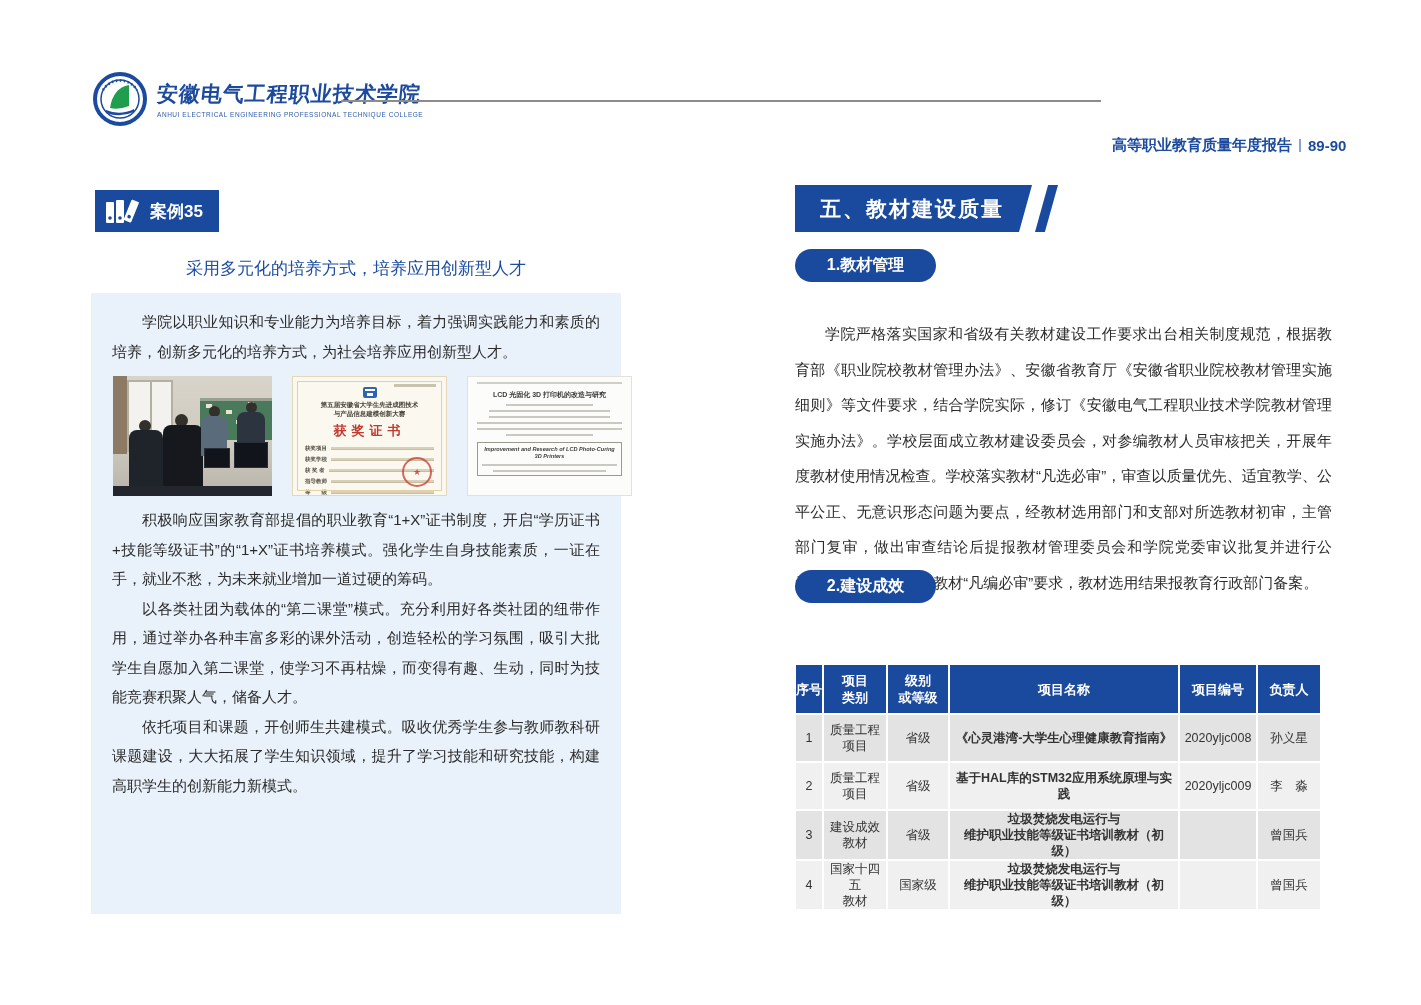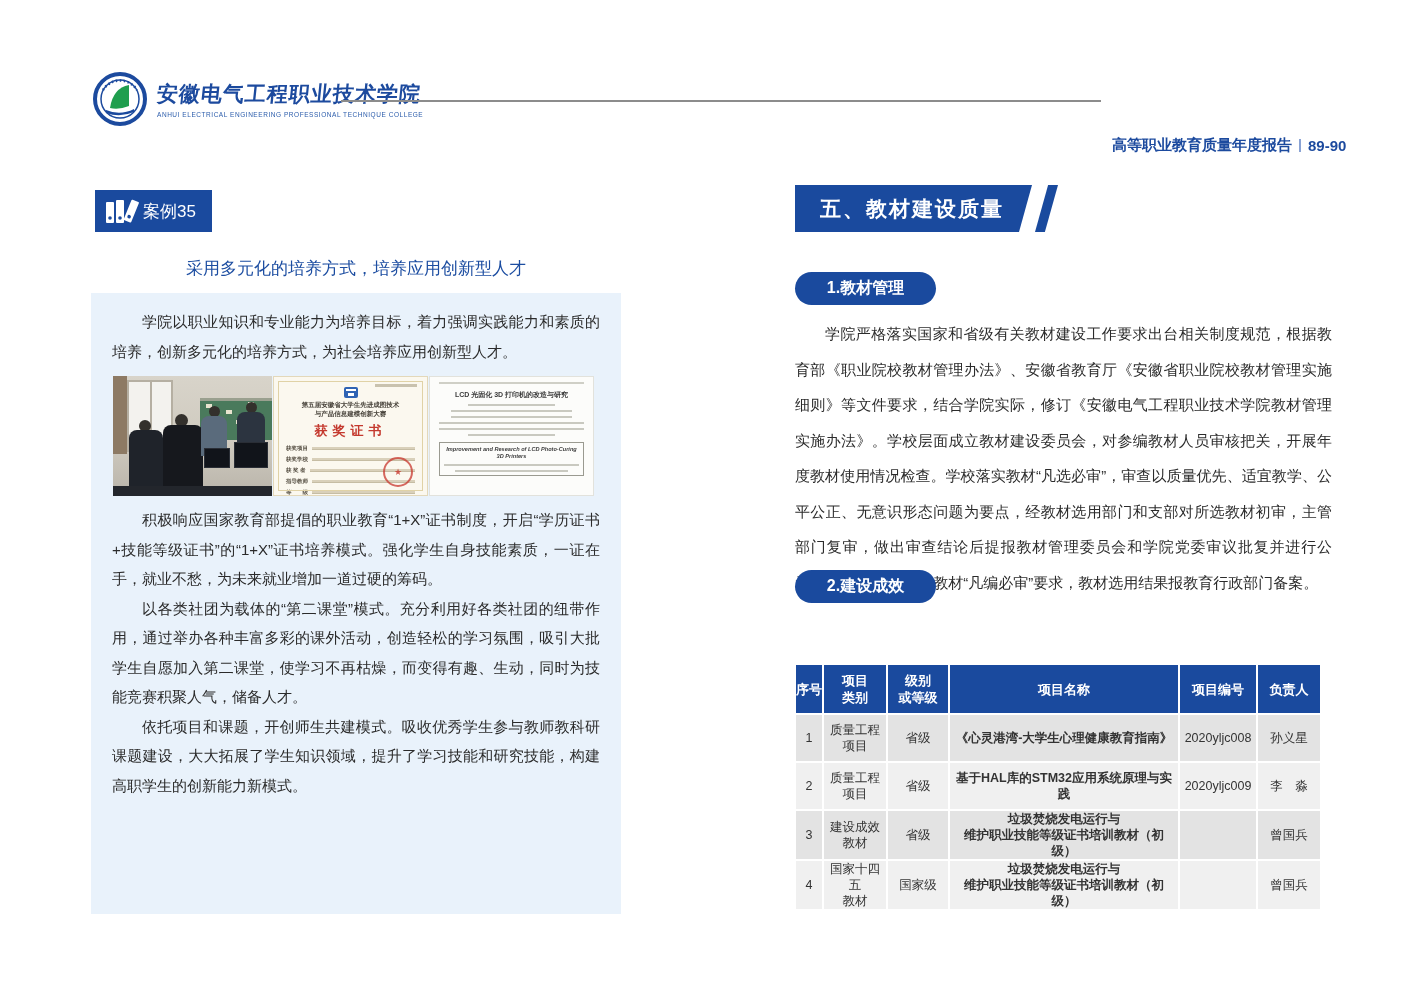--- a/index.html
+++ b/index.html
@@ -12,27 +12,27 @@
   .logo-text { margin-left:10px; }
   .logo-cn { font-size:21px; font-weight:bold; color:#1c4a9e; letter-spacing:1px; transform:skewX(-6deg); }
   .logo-en { font-size:6.5px; color:#2b5cab; letter-spacing:0.55px; margin-top:3px; }
   .head-rule { position:absolute; left:341px; top:100px; width:760px; height:2px; background:#8c8c8c; }
   .head-right { position:absolute; left:1112px; top:92px; font-size:15px; font-weight:bold; color:#1c4a9e; display:flex; align-items:center;margin-top:44px; }
   .head-sep { display:inline-block; width:2px; height:13px; background:#8aa3d4; margin:0 7px; }
 
   
   .badge { position:absolute; left:95px; top:190px; height:42px; background:#1a4a9e; color:#fff;
            display:flex; align-items:center; padding:0 16px 0 10px; }
-  .badge-label { font-size:17px; font-weight:normal; margin-left:4px; }
+  .badge-label { font-size:17px; font-weight:bold; margin-left:11px; }
   .left-title { position:absolute; left:91px; top:257px; width:530px; text-align:center;
                 font-size:17px; font-weight:normal; color:#1c4da1; }
   .left-box { position:absolute; left:91px; top:293px; width:530px; height:621px; background:#e9f2fb;
               padding:14px 21px 8px 21px; }
   .left-box p { font-size:15px; line-height:29.5px; text-align:justify; text-indent:2em; color:#2b2b2b; }
-  .figures { display:flex; gap:1px; margin:10px 1px 9px 1px; }
+  .figures { display:flex; gap:20px; margin:10px 1px 9px 1px; }
   .fig { height:120px; position:relative; overflow:hidden; flex:none; }
 
   
   .fig-photo { width:159px; background:linear-gradient(180deg,#d8d4ca 0%,#cfcabf 55%,#b9b4aa 100%); }
   .ph-curtain { position:absolute; left:0; top:0; width:14px; height:78px; background:#8d7a64; }
   .ph-window { position:absolute; left:14px; top:4px; width:46px; height:72px; background:#f3f2ee; border:2px solid #b5afa2; }
   .ph-window i { position:absolute; left:50%; top:0; width:2px; height:100%; background:#b5afa2; }
   .ph-board { position:absolute; right:0; top:22px; width:72px; height:42px; background:#4a7a5c; border-top:3px solid #9aa08f; }
   .ph-note { position:absolute; width:6px; height:4px; background:#e8e4cf; }
   .ph-person { position:absolute; background:#1f232a; border-radius:8px 8px 0 0; }
@@ -68,21 +68,21 @@
   .pp-en { font-size:5.6px; font-weight:bold; font-style:italic; color:#3c3c3c; text-align:center; line-height:7px; }
 
   
   .banner { position:absolute; left:795px; top:185px; width:237px; height:47px; background:#1a4a9e;
             clip-path:polygon(0 0,100% 0,calc(100% - 13px) 100%,0 100%);
             color:#fff; font-size:21px; font-weight:bold; letter-spacing:2px; line-height:47px; padding-left:25px; }
   .banner-stripe { position:absolute; left:1035px; top:185px; width:23px; height:47px; background:#1a4a9e;
                    clip-path:polygon(57% 0,100% 0,43% 100%,0 100%); }
   .pill { position:absolute; left:795px; width:141px; height:33px; background:#1a4a9e; border-radius:17px;
           color:#fff; font-size:16px; font-weight:bold; display:flex; align-items:center; justify-content:center; }
-  .pill-1 { top:272px; } .pill-2 { top:570px; }
+  .pill-1 { top:249px; } .pill-2 { top:570px; }
   .right-para { position:absolute; left:795px; top:316px; width:537px; font-size:15px; line-height:35.5px;
                 text-align:justify; text-indent:2em; color:#2b2b2b; }
   .table-title { position:absolute; left:794px; top:626px; width:512px; text-align:center;
                  font-size:15px; font-weight:bold; color:#333; }
   table.mat { position:absolute; left:794px; top:663px; width:514px; border-collapse:separate; border-spacing:2px;
               table-layout:fixed; }
   table.mat th { background:#1a4a9e; color:#fff; font-size:13px; font-weight:bold; height:48px;
                  text-align:center; vertical-align:middle; white-space:pre-line; line-height:17px; }
   table.mat td { font-size:12.5px; color:#333; height:46px; text-align:center; vertical-align:middle;
                  white-space:pre-line; line-height:16px; padding:0 2px; }

